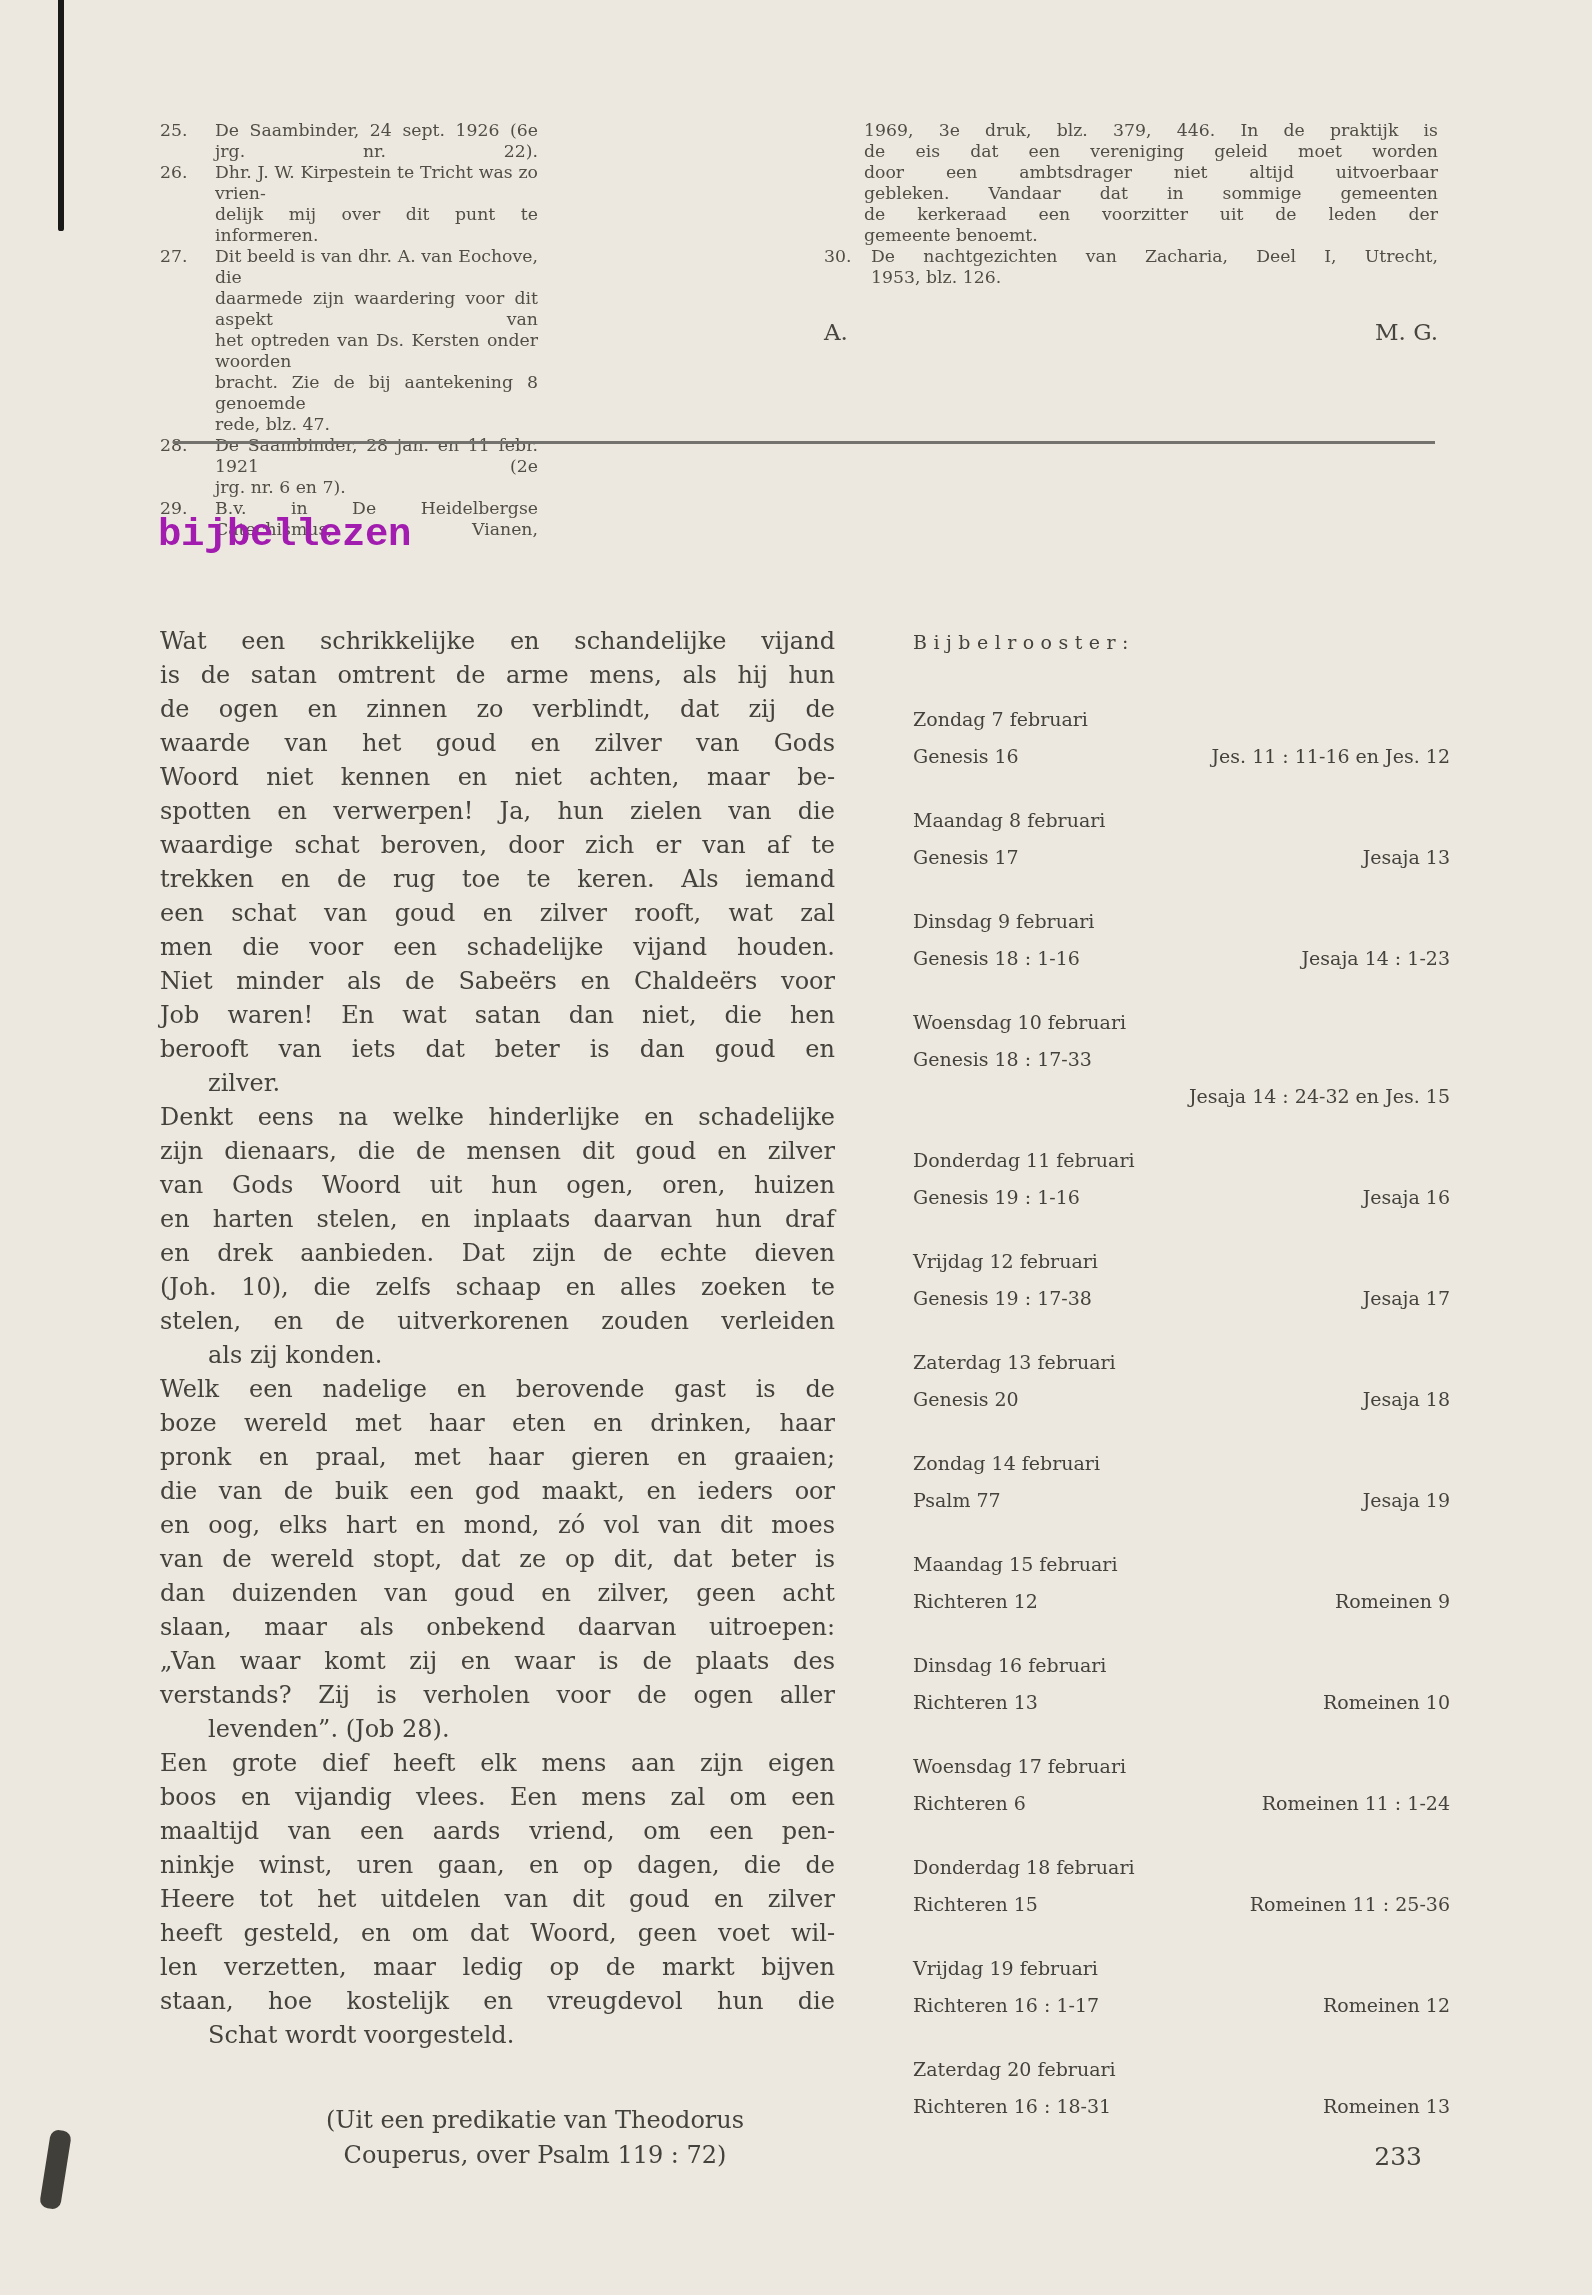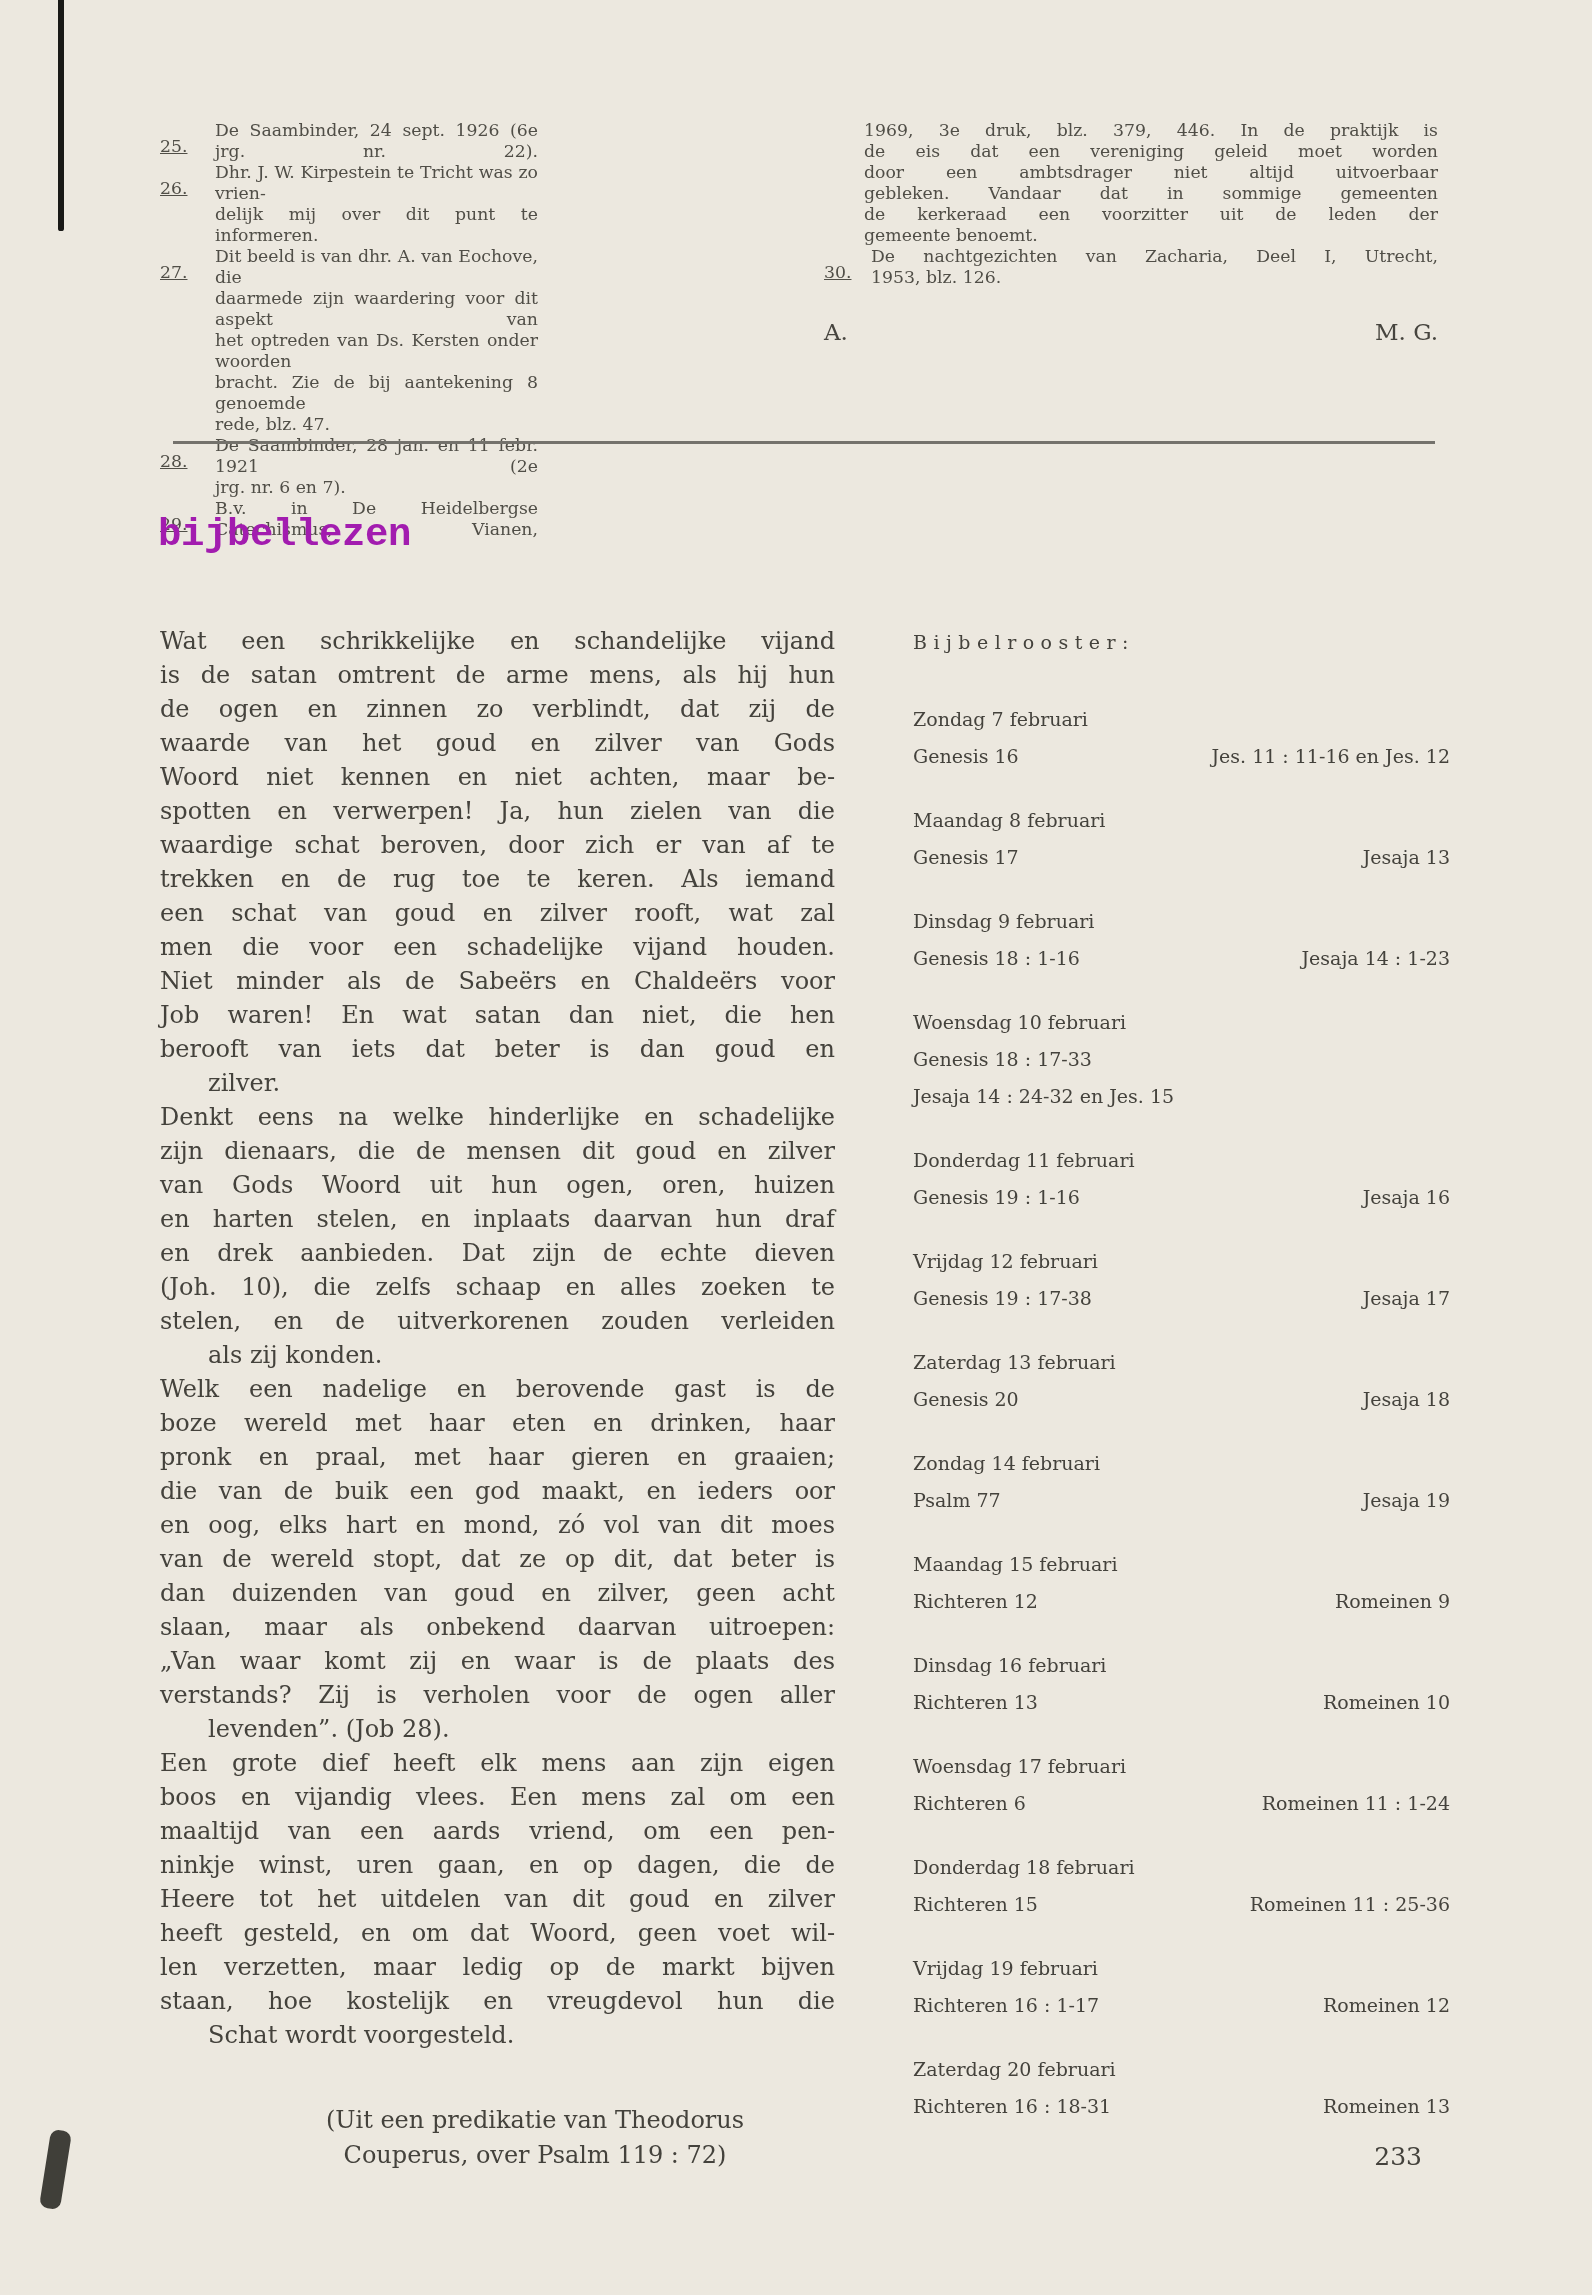--- a/index.html
+++ b/index.html
@@ -12,21 +12,21 @@
   }
   
   .scan-line{position:absolute;left:58px;top:0;width:6px;height:231px;background:#191917;border-radius:0 0 2.6px 2.6px;}
   .scan-smudge{position:absolute;left:45px;top:2130px;width:21px;height:79px;background:#2e2c27;border-radius:8.6px;transform:rotate(9deg);opacity:.9;}
   
   .fn-block{position:absolute;top:120px;font-size:17.3px;line-height:21px;color:#504e47;}
   #fn-left{left:160px;width:378px;}
   #fn-right{left:824px;width:614px;}
   .fn-item{position:relative;padding-left:55px;}
   #fn-right .fn-item{padding-left:47px;}
-  .fn-num{position:absolute;left:0;top:16px;text-decoration:underline;}
+  .fn-num{position:absolute;left:0;top:0;}
   .fn-cont{padding-left:40px;}
   .jline{text-align:justify;text-align-last:justify;}
   .jline.endp{text-align-last:left;}
   
   .sig-row{position:absolute;left:824px;top:319px;width:614px;display:flex;justify-content:space-between;font-size:23px;color:#47453f;}
   
   .rule{position:absolute;left:173px;top:441px;width:1262px;height:2.6px;background:#74726c;}
   
   .article-title{
     position:absolute;left:158px;top:513px;
@@ -39,21 +39,21 @@
   .bline.endp{text-align-last:left;margin-left:48px;}
   
   .attribution{position:absolute;left:233px;top:2103px;width:604px;text-align:center;font-size:24px;line-height:35px;}
   
   #rooster{position:absolute;left:913px;top:624px;width:537px;font-size:19px;}
   .rooster-heading{line-height:37px;letter-spacing:0.34em;}
   #rooster-list{margin-top:40px;}
   .entry{margin-bottom:27px;}
   .entry-day,.entry-reading,.entry-extra{height:37px;line-height:37px;white-space:nowrap;}
   .entry-reading{display:flex;justify-content:space-between;}
-  .entry-extra{}
+  .entry-extra{text-align:right;}
   
   .page-number{position:absolute;left:913px;top:2138px;width:509px;text-align:right;font-size:25px;line-height:37px;}
 </style>
 </head>
 <body>
 
 <div class="scan-line"></div>
 <div class="scan-smudge"></div>
 
 <div id="fn-left" class="fn-block">

